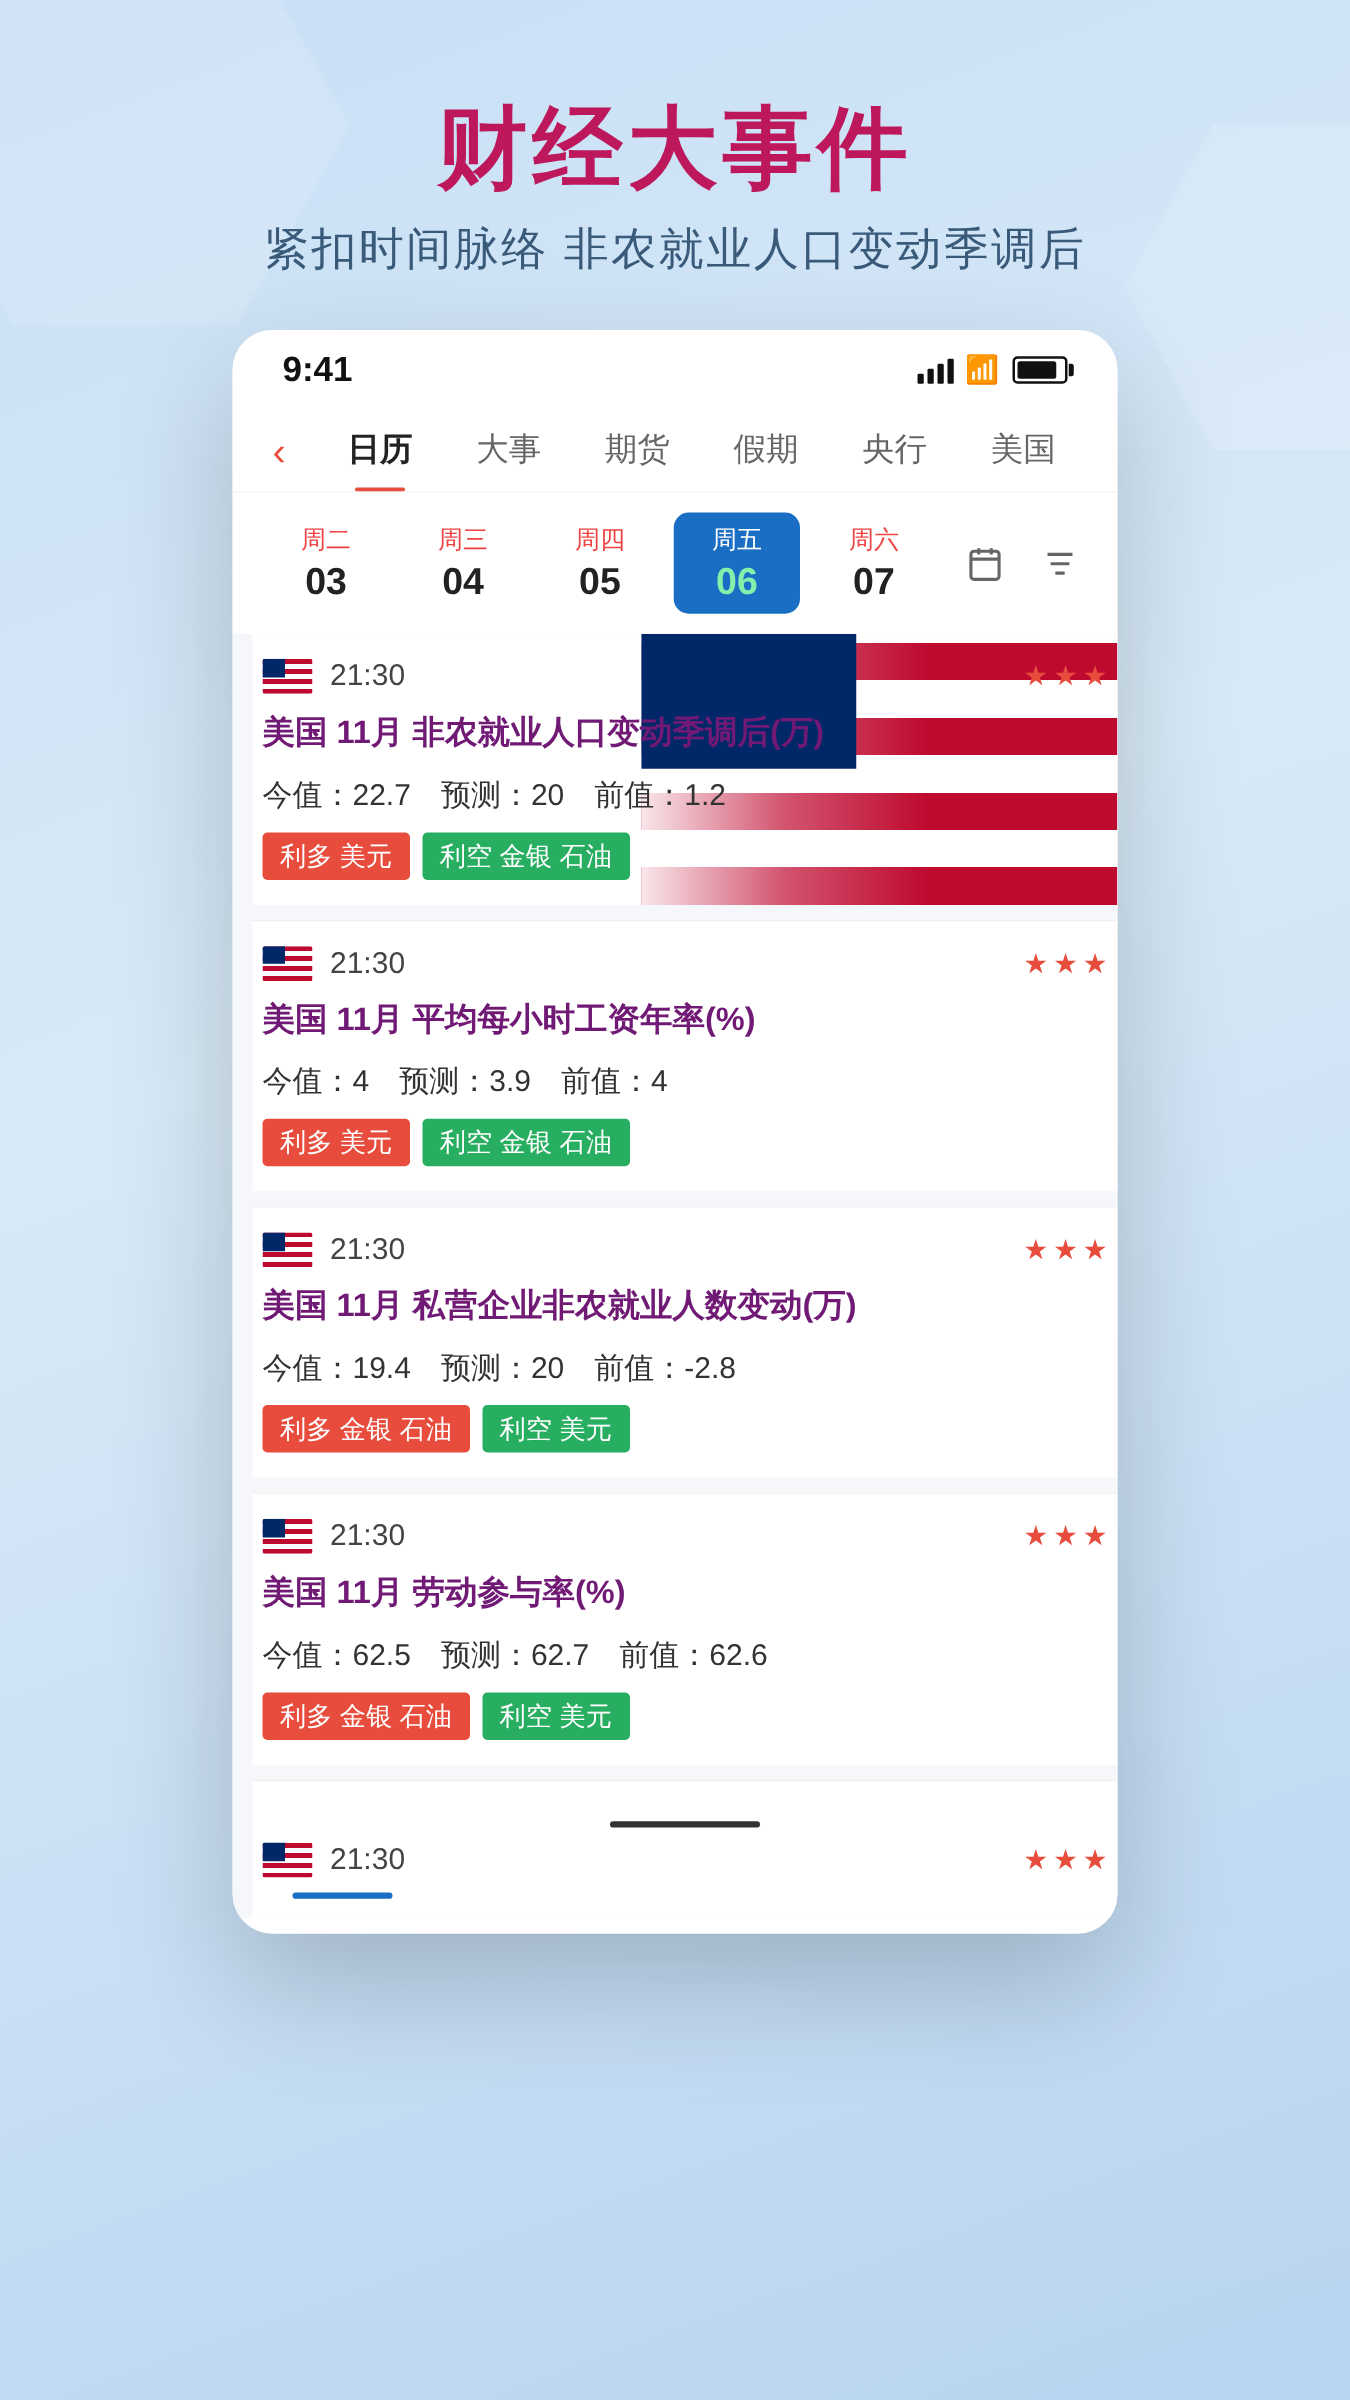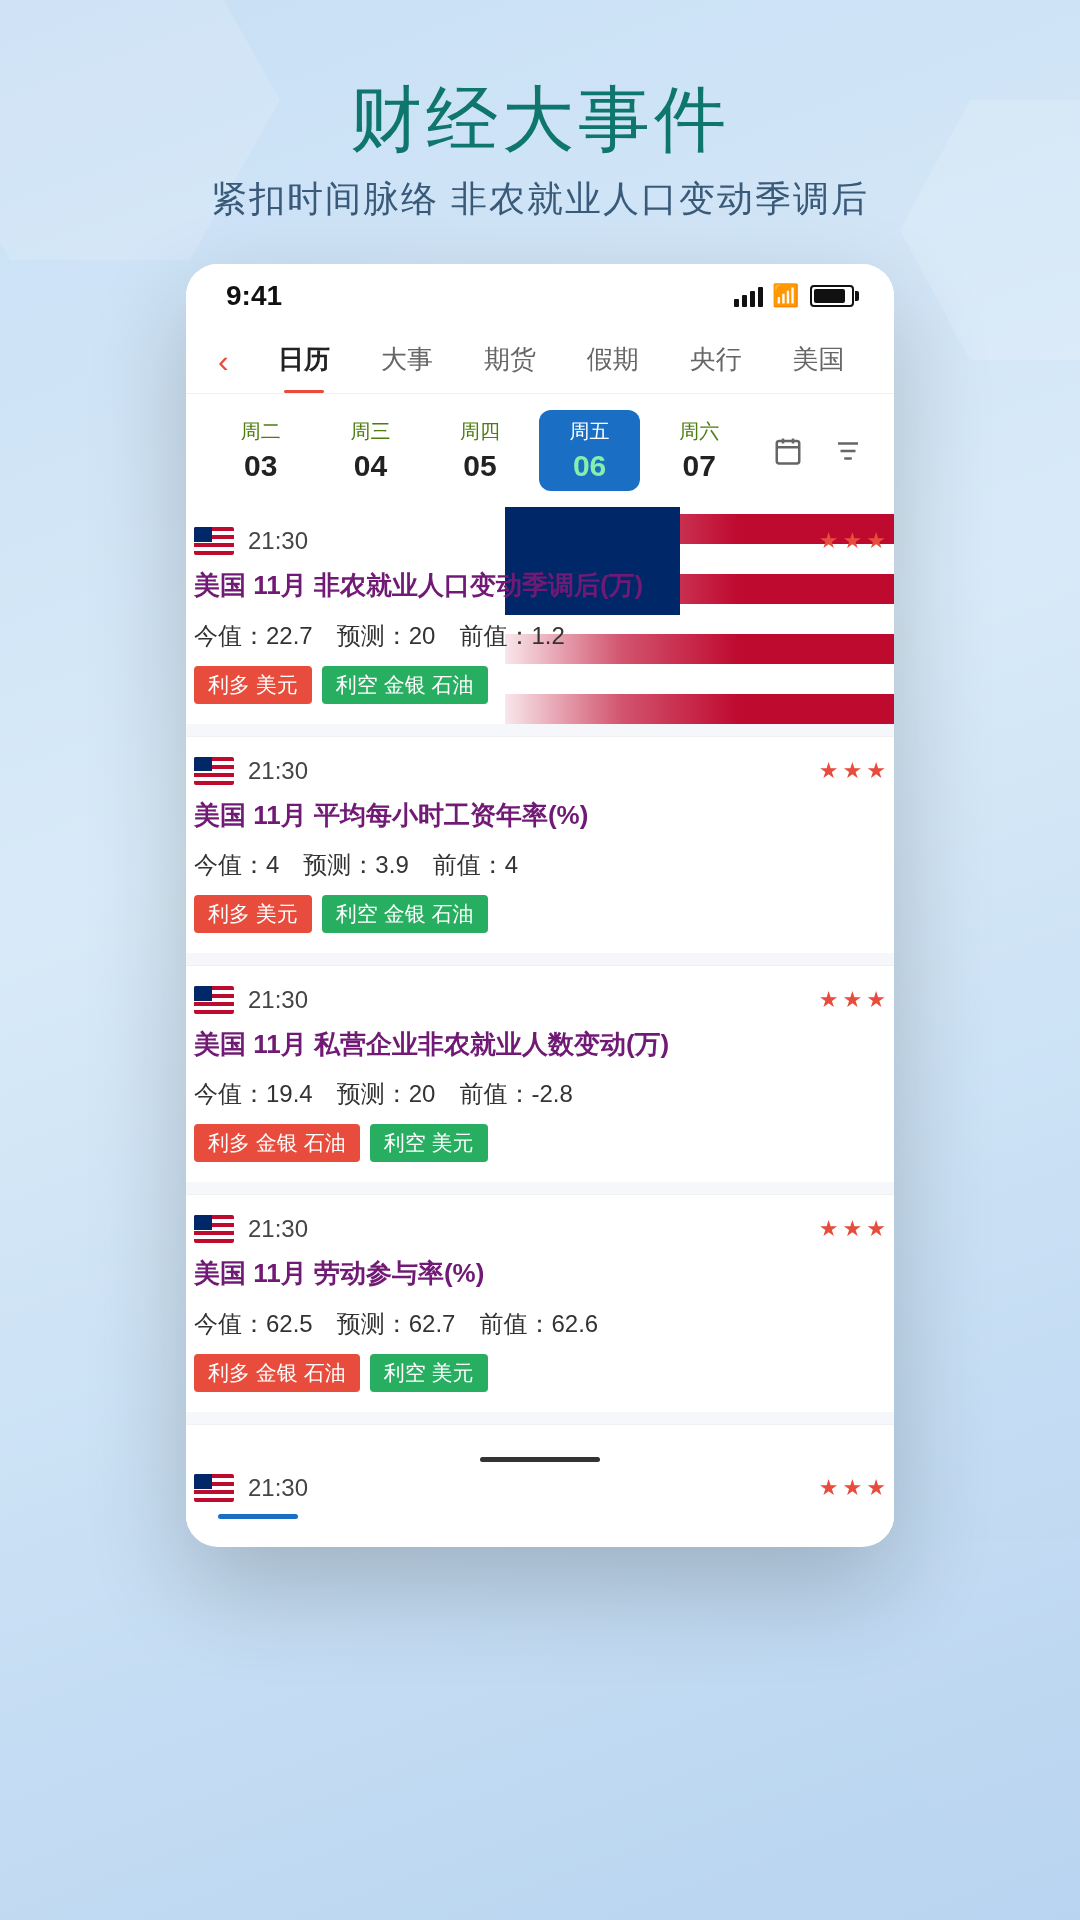--- a/index.html
+++ b/index.html
@@ -40,22 +40,22 @@
     
     .page-header {
       position: relative;
       z-index: 1;
       text-align: center;
       margin-top: 80px;
       margin-bottom: 40px;
     }
     .page-title {
       font-size: 72px;
-      font-weight: 400;
-      color: #0f766e;
+      font-weight: 700;
+      color: #be185d;
       letter-spacing: 4px;
       line-height: 1.1;
     }
     .page-subtitle {
       font-size: 36px;
       color: #3a5a7a;
       margin-top: 16px;
       letter-spacing: 2px;
     }
 
@@ -186,21 +186,21 @@
       cursor: pointer;
       border-radius: 12px;
       padding: 8px 4px;
     }
     .date-item.active {
       background: #1a6fc4;
       border-radius: 12px;
     }
     .date-day {
       font-size: 20px;
-      color: #4d7c0f;
+      color: #ef4444;
       margin-bottom: 4px;
     }
     .date-item.active .date-day {
       color: white;
     }
     .date-num {
       font-size: 30px;
       font-weight: 600;
       color: #222;
     }
@@ -223,21 +223,21 @@
 
     
     .content-area {
       background: #f5f7fa;
       flex: 1;
     }
 
     
     .event-card {
       background: white;
-      margin: 0 0 12px 0;
+      margin: 0 0 12px 16px;
       padding: 20px 8px;
       position: relative;
     }
     .event-card:first-child {
       position: relative;
       overflow: hidden;
     }
     .flag-bg {
       position: absolute;
       top: 0; right: 0; bottom: 0;

